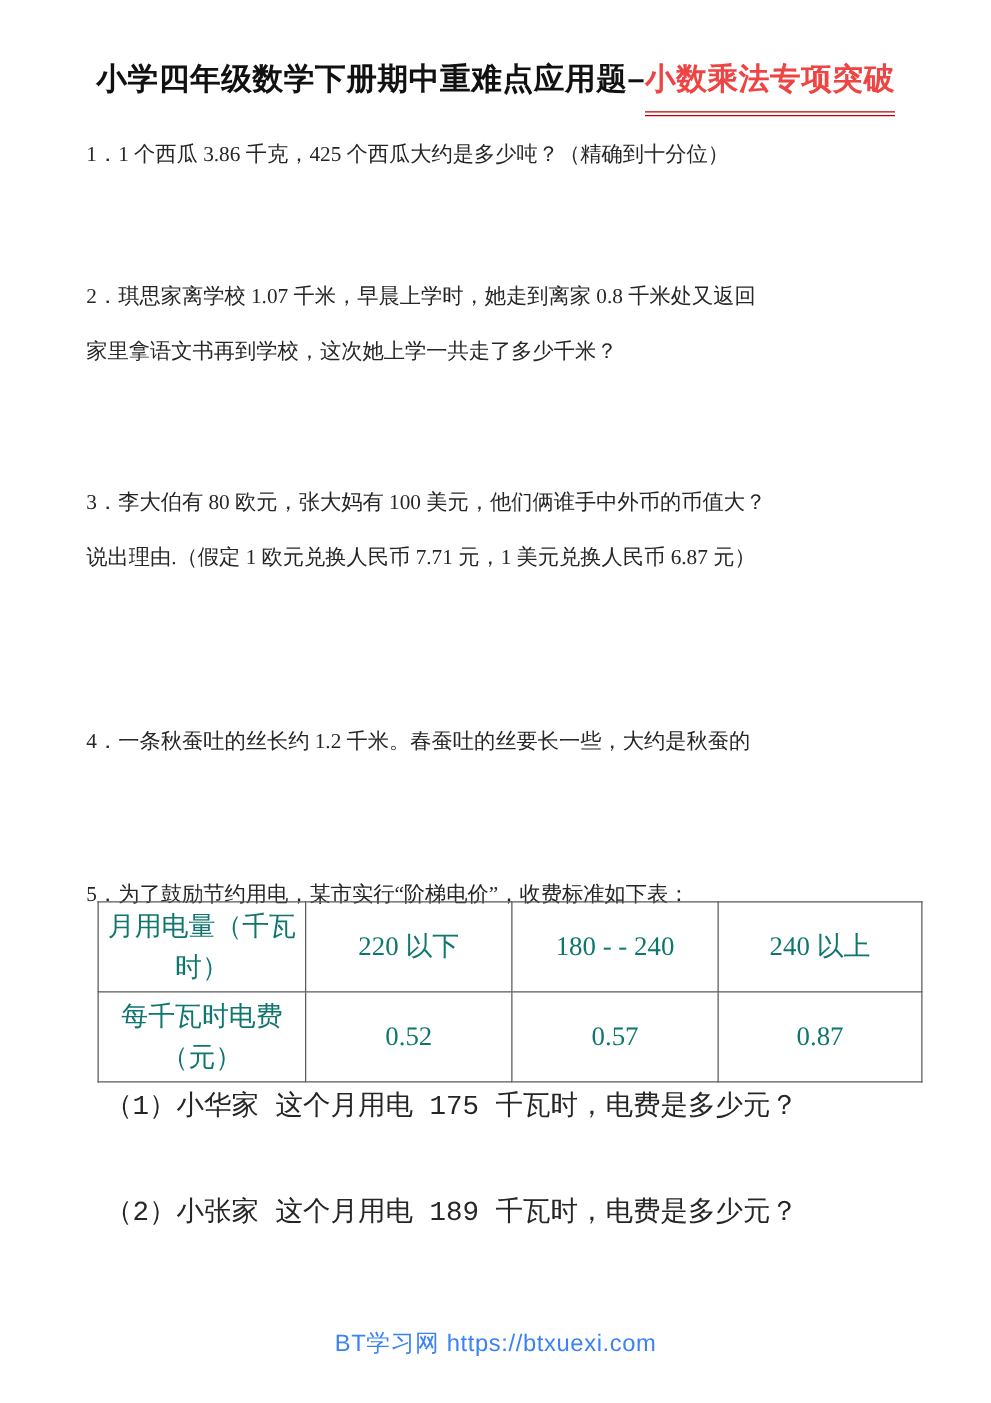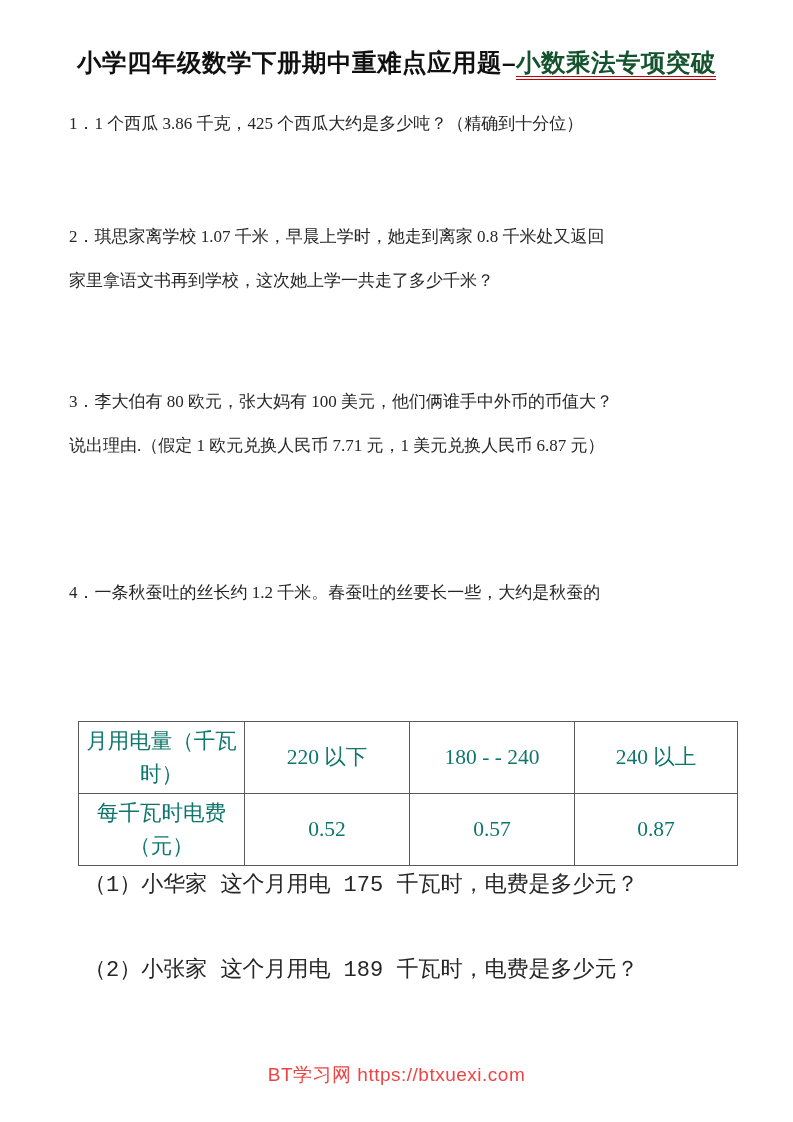--- a/index.html
+++ b/index.html
@@ -16,23 +16,23 @@
     text-align:center;
     font-family:"Liberation Sans","DejaVu Sans",sans-serif;
     font-weight:bold;
     font-size:24.5px;
     letter-spacing:0.5px;
     color:#111111;
     margin:0;
     white-space:nowrap;
   }
   .title .red{
-    color:#14532d;
+    color:#ef4444;
     border-bottom:4px double #c00000;
-    padding-bottom:0;
+    padding-bottom:12px;
   }
   .q{
     position:absolute;left:57px;width:690px;
     font-size:17px;
     line-height:44px;
     margin:12px;
   }
   .q .ln{display:block;white-space:nowrap;}
   .rate-table{
     position:absolute;top:721px;left:78px;
@@ -51,21 +51,21 @@
   }
   .sub{
     position:absolute;left:84px;width:660px;
     font-size:22px;line-height:30px;margin:0;white-space:nowrap;font-family:Liberation Mono, monospace;
   }
   .watermark{
     position:absolute;top:1062px;left:0;width:793px;
     text-align:center;
     font-family:"Liberation Sans","DejaVu Sans",sans-serif;
     font-size:19px;
-    color:#ef4444;
+    color:#3b82f6;
     letter-spacing:0.5px;
   }
 </style>
 </head>
 <body>
 
 <div class="page">
 
   <h1 class="title"><span>小学四年级数学下册期中重难点应用题–</span><span class="red">小数乘法专项突破</span></h1>
 
@@ -80,20 +80,23 @@
 
   <p class="q" style="top:368px">
     <span class="ln">3．李大伯有 80 欧元，张大妈有 100 美元，他们俩谁手中外币的币值大？</span>
     <span class="ln">说出理由.（假定 1 欧元兑换人民币 7.71 元，1 美元兑换人民币 6.87 元）</span>
   </p>
 
   <p class="q" style="top:559px">
     <span class="ln">4．一条秋蚕吐的丝长约 1.2 千米。春蚕吐的丝要长一些，大约是秋蚕的</span>
   </p>
 
+  <p class="q" style="top:682px">
+    <span class="ln">5．为了鼓励节约用电，某市实行“阶梯电价”，收费标准如下表：</span>
+  </p>
 
   <table class="rate-table">
     <colgroup>
       <col style="width:166px">
         <col style="width:165px">
         <col style="width:165px">
         <col style="width:163px">
     </colgroup>
     <tbody>
         <tr>

